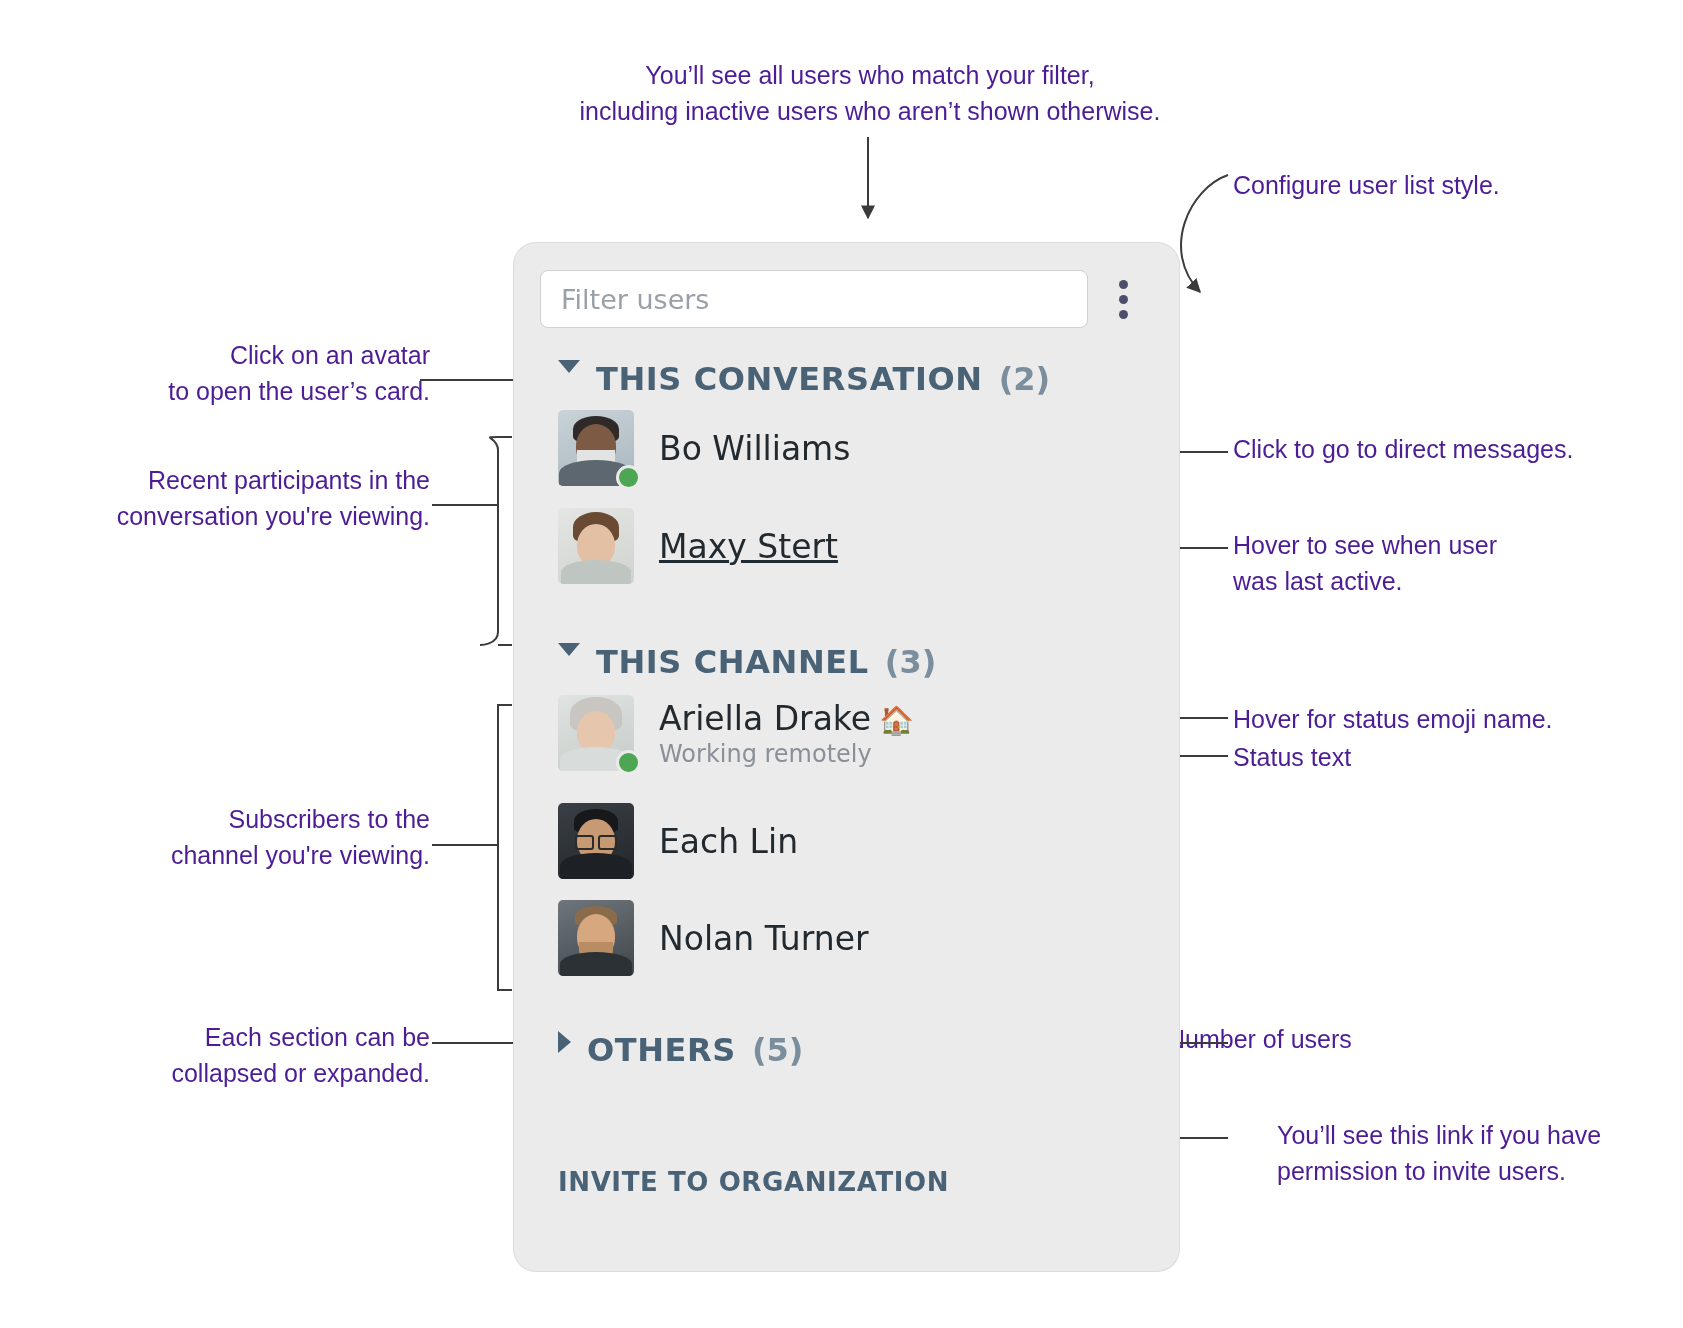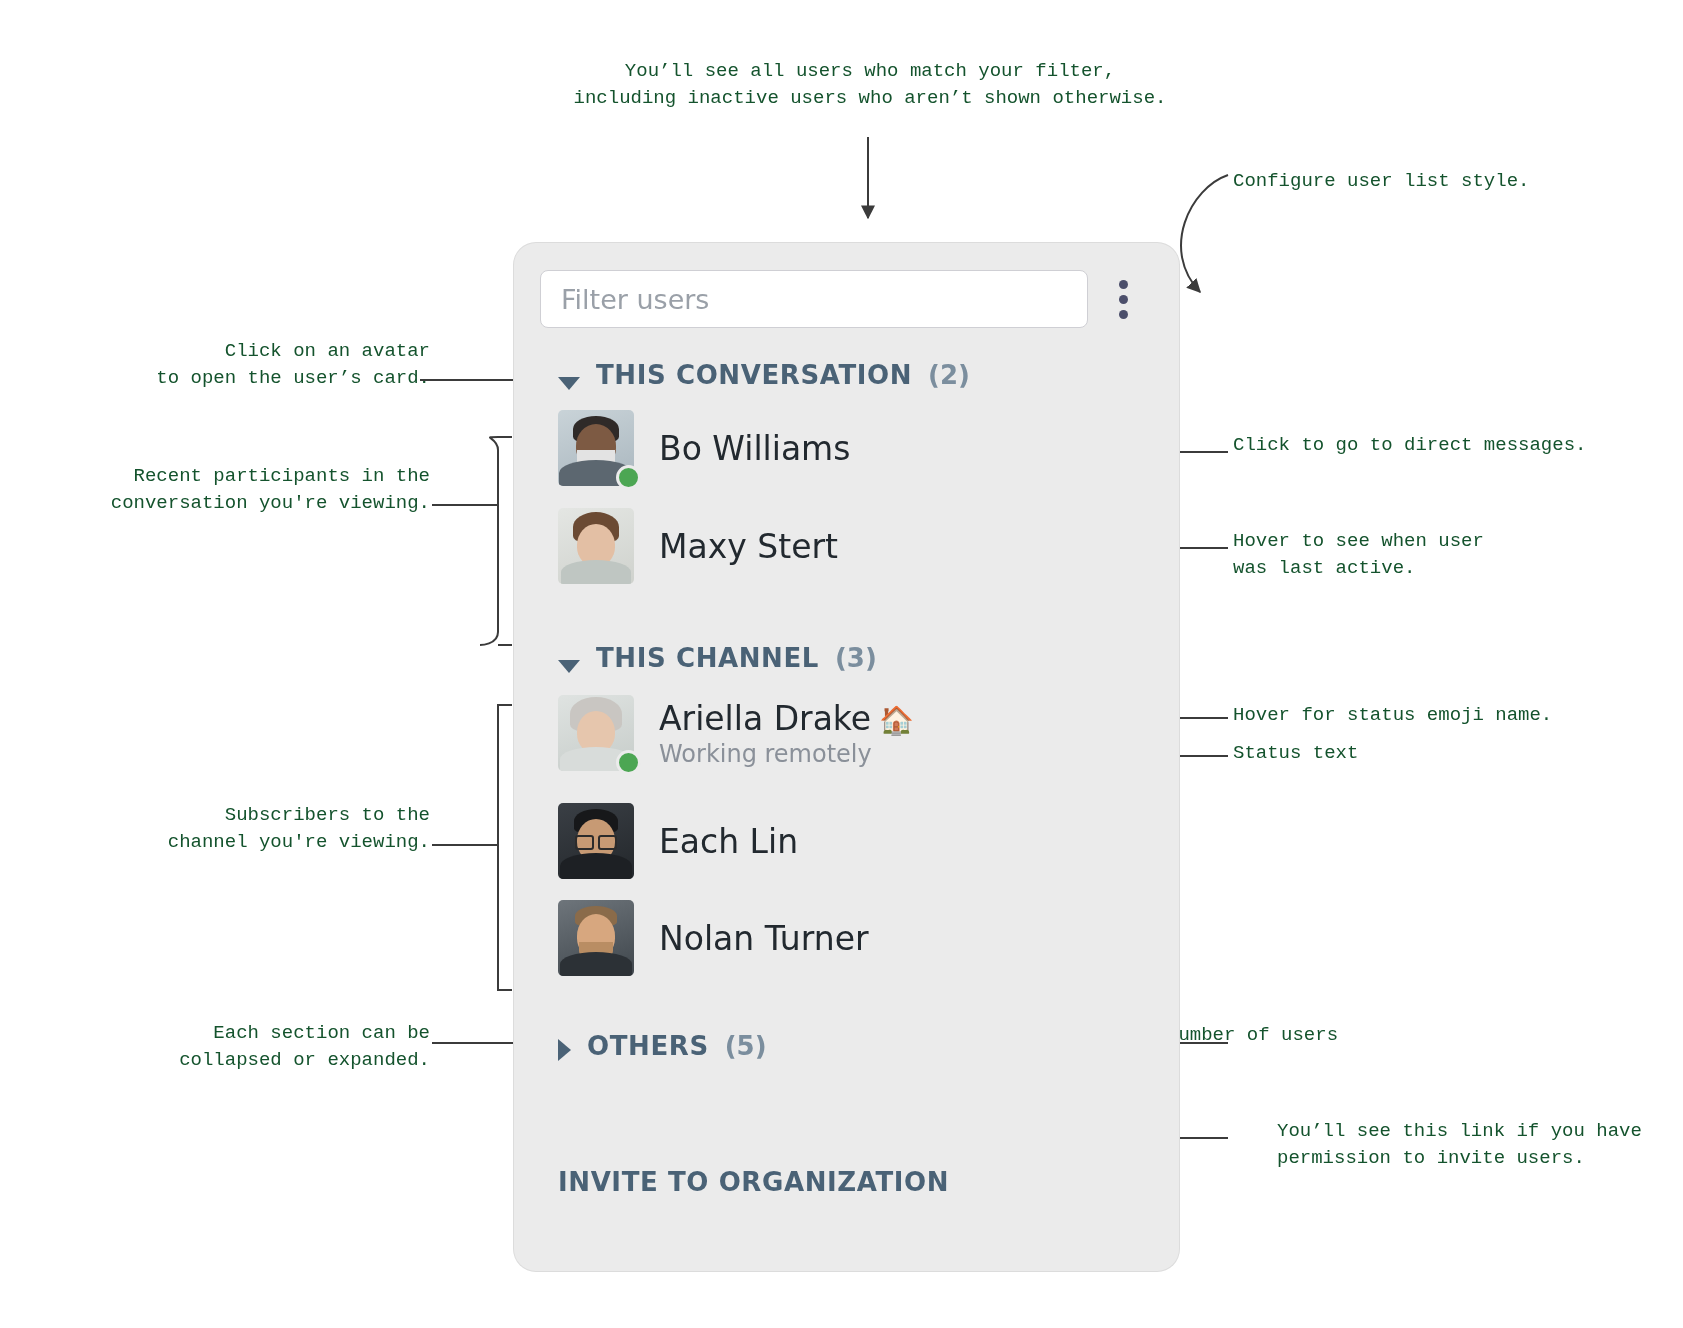--- a/index.html
+++ b/index.html
@@ -12,24 +12,24 @@
     height: 1328px;
     position: relative;
     font-family: "DejaVu Sans", sans-serif;
     color: #1f2a33;
     overflow: hidden;
   }
 
   
   .anno {
     position: absolute;
-    font-family: Liberation Mono, monospace;
-    font-size: 19px;
+    font-family: Liberation Sans, sans-serif;
+    font-size: 25px;
     line-height: 1.42;
-    color: #14532d;
+    color: #4c1d95;
     white-space: pre-line;
   }
   .anno.right { text-align: left; }
   .anno.left  { text-align: right; }
   .anno.center{ text-align: center; }
 
   
   #connectors {
     position: absolute;
     left: 0; top: 0;
@@ -89,25 +89,25 @@
     width: 9px;
     height: 9px;
     border-radius: 50%;
     background: #4c4f6b;
   }
 
   .section-head {
     position: absolute;
     left: 44px;
     display: flex;
-    align-items: flex-end;
+    align-items: flex-start;
     gap: 16px;
     color: #4a6276;
     font-weight: bold;
-    font-size: 26px;
+    font-size: 32px;
     letter-spacing: 0.6px;
     cursor: pointer;
   }
   .section-head .count {
     color: #7b8e9e;
     font-weight: bold;
     letter-spacing: 0;
   }
   .tri {
     width: 0; height: 0;
@@ -318,21 +318,21 @@
           <div class="body" style="bottom:0; width:74px; height:26px; background:#5c6770;"></div>
         </div>
       </div>
       <div class="presence"></div>
     </div>
     <div class="name-block">
       <div class="uname">Bo Williams</div>
     </div>
   </div>
 
-  <div class="user-row" style="top:265px;">
+  <div class="user-row" style="top:265px;text-decoration:underline;">
     <div class="avatar-wrap">
       <div class="avatar">
         <div class="ph">
           <div class="bg" style="background:linear-gradient(160deg,#e4e6e3,#cfd2cd);"></div>
           <div class="hair" style="top:4px; width:46px; height:30px; background:#6b4a33;"></div>
           <div class="head" style="top:16px; width:38px; height:42px; background:#e3bfa4;"></div>
           <div class="body" style="bottom:0; width:70px; height:24px; background:#bfc6c2;"></div>
         </div>
       </div>
     </div>

